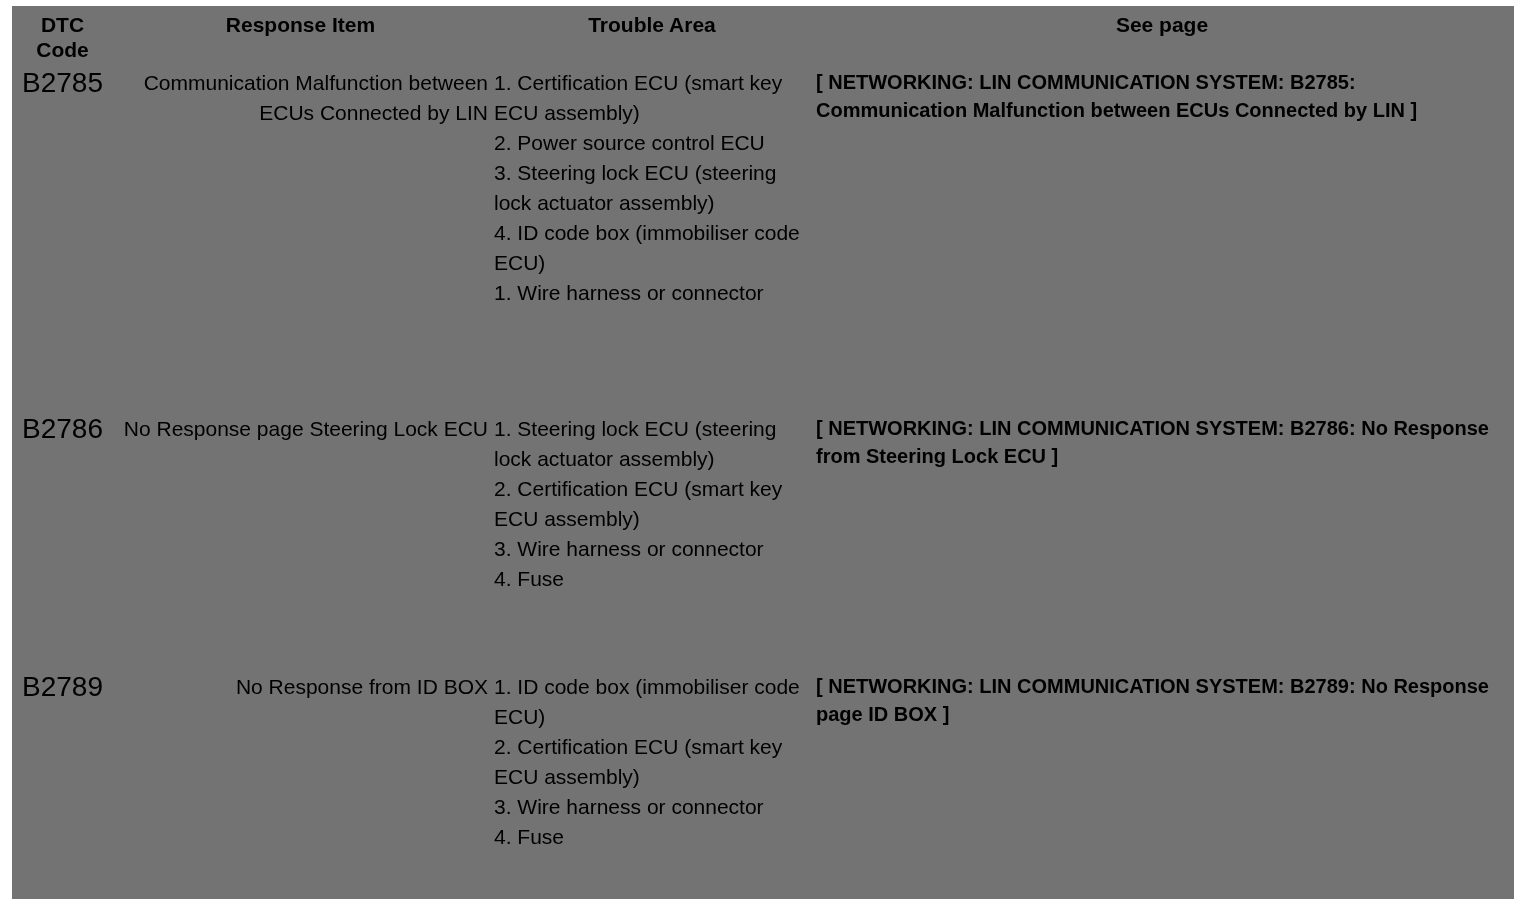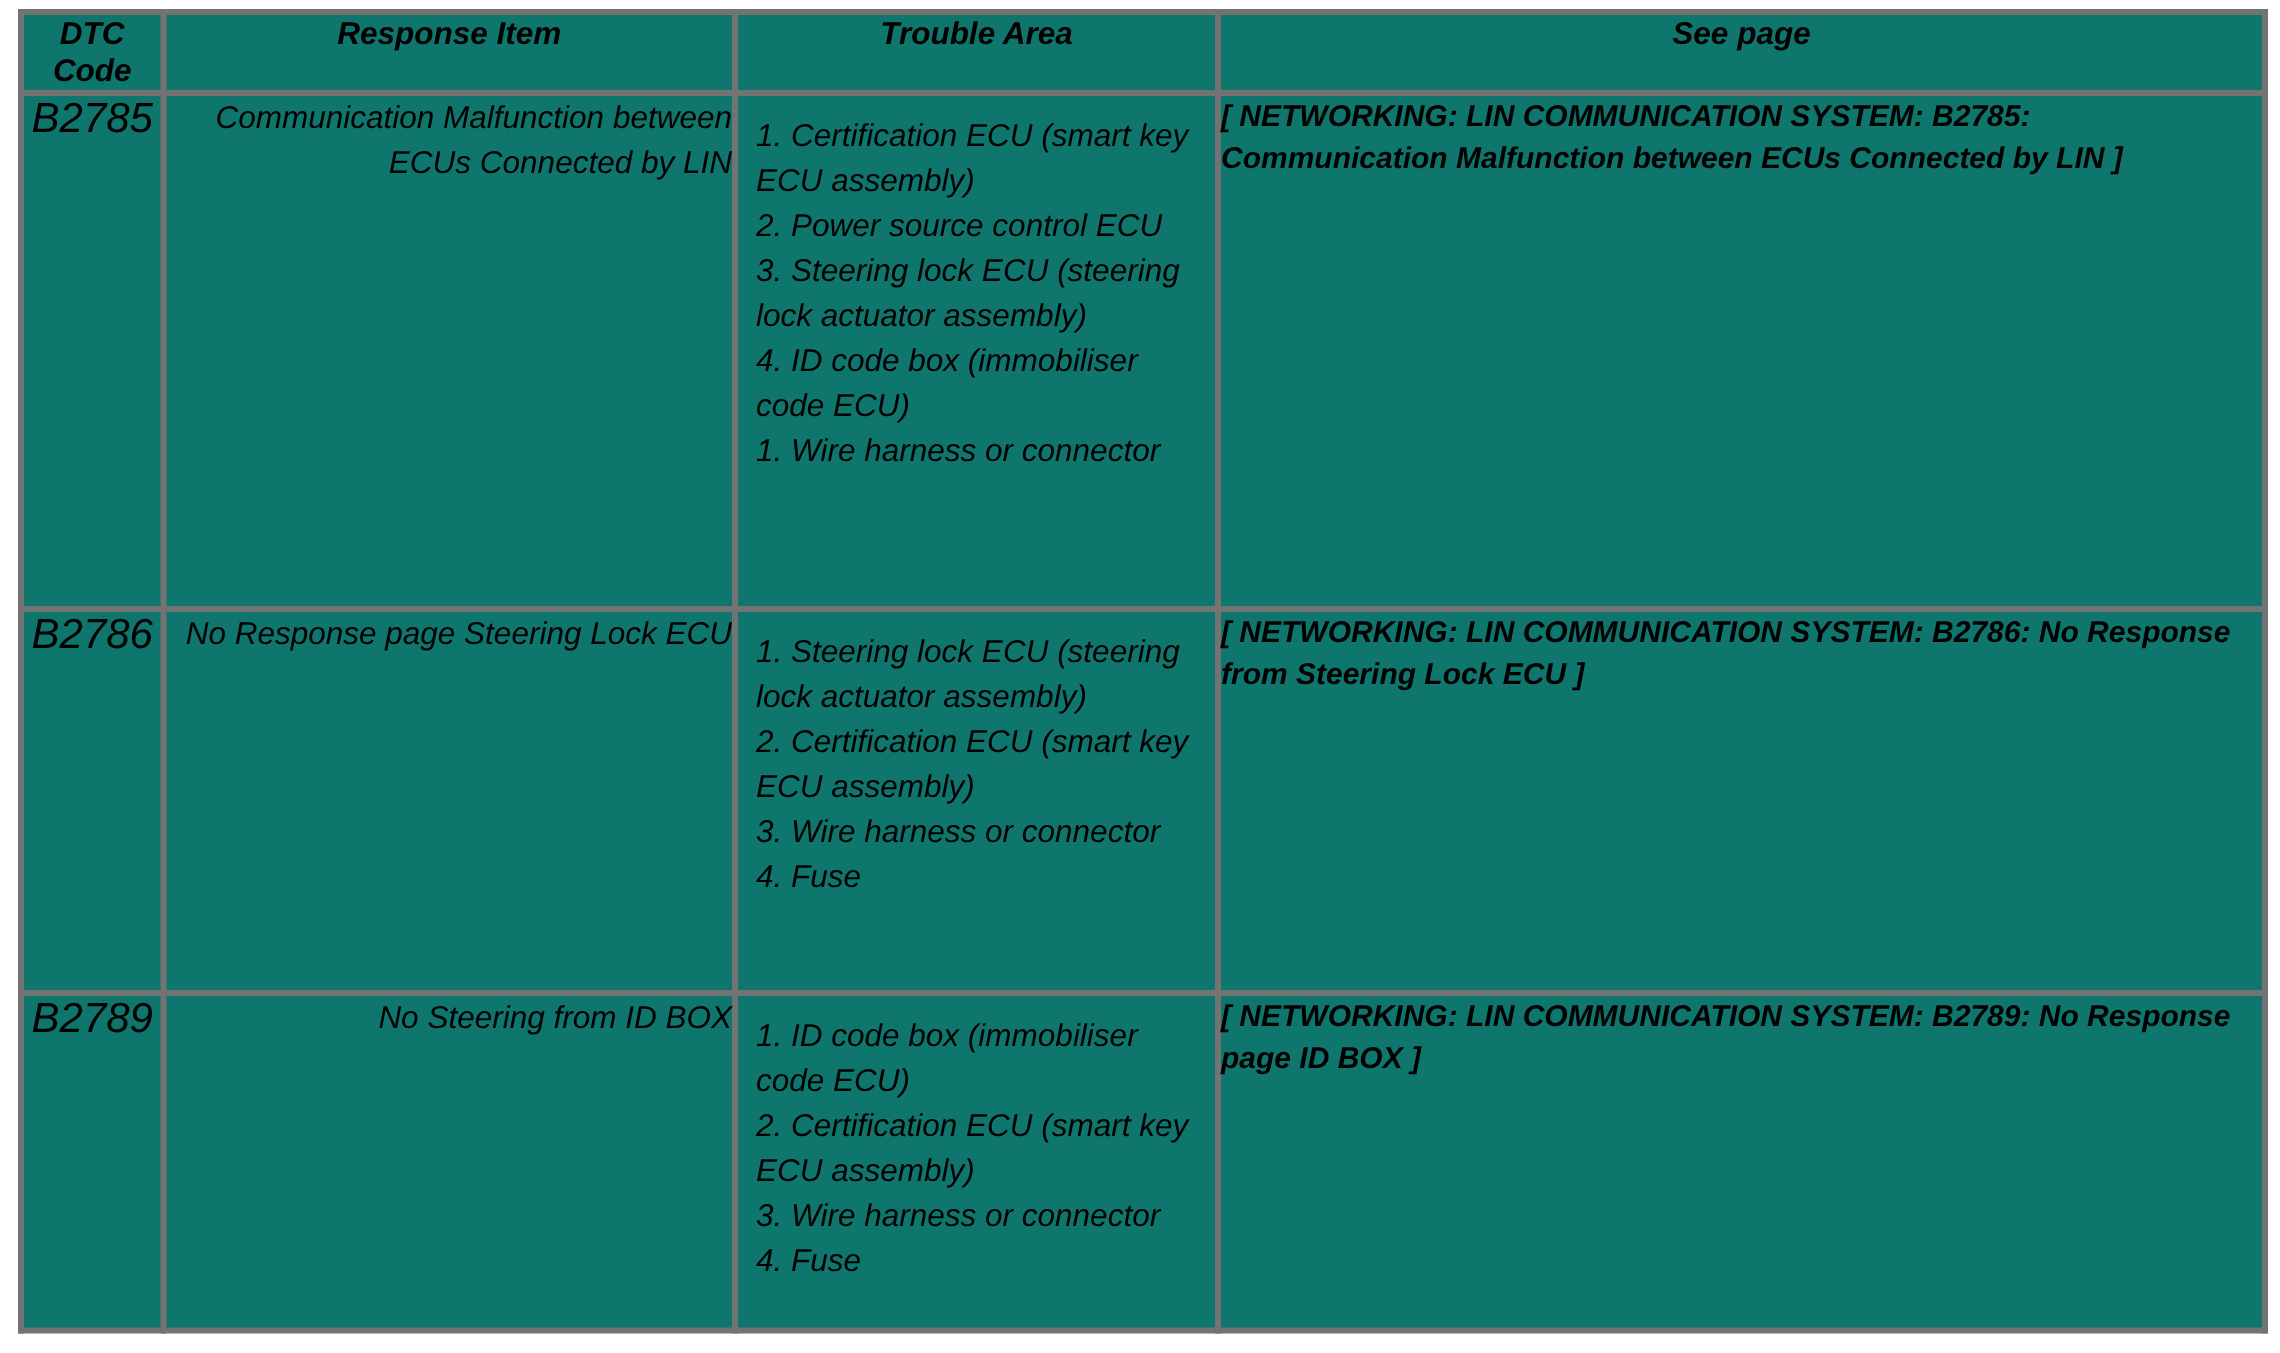--- a/index.html
+++ b/index.html
@@ -28,25 +28,24 @@
     left: 12px;
     top: 6px;
     width: 1496px;          
     border-collapse: collapse;
     table-layout: fixed;
     background: #ffffff;
   }
 
   .dtc-table td,
   .dtc-table th {
-    border: 4px solid #737373;
+    border: 6px solid #737373;
     vertical-align: top;
     padding: 0;
-    background: #0f766e;
-    font-style: italic;
+    background: #737373;
   }
 
   
   .dtc-table {
     border: 4px solid #000000;
   }
 
   
   col.c-dtc      { width: 95px;  }
   col.c-detect   { width: 381px; }
@@ -92,21 +91,21 @@
   }
 
   .cell-seepage {
     font-size: 20px;
     line-height: 28px;
     font-weight: bold;
     padding: 10px 10px 14px 10px;
   }
 
   .tr-list {
-    margin: 12px;
+    margin: 0;
     padding: 0;
     list-style: none;
   }
   .tr-list li {
     margin: 0;
     padding: 0;
   }
 
   
   tr.row-b2785 td { height: 340px; }
@@ -170,21 +169,21 @@
             <li>2. Certification ECU (smart key ECU assembly)</li>
             <li>3. Wire harness or connector</li>
             <li>4. Fuse</li>
           </ul>
         </td>
         <td class="cell-seepage">[ NETWORKING: LIN COMMUNICATION SYSTEM: B2786: No Response from Steering Lock ECU ]</td>
       </tr>
 
       <tr class="row-b2789">
         <td class="cell-dtc">B2789</td>
-        <td class="cell-detect">No Steering from ID BOX</td>
+        <td class="cell-detect">No Response from ID BOX</td>
         <td class="cell-trouble">
           <ul class="tr-list">
             <li>1. ID code box (immobiliser code ECU)</li>
             <li>2. Certification ECU (smart key ECU assembly)</li>
             <li>3. Wire harness or connector</li>
             <li>4. Fuse</li>
           </ul>
         </td>
         <td class="cell-seepage">[ NETWORKING: LIN COMMUNICATION SYSTEM: B2789: No Response page ID BOX ]</td>
       </tr>

